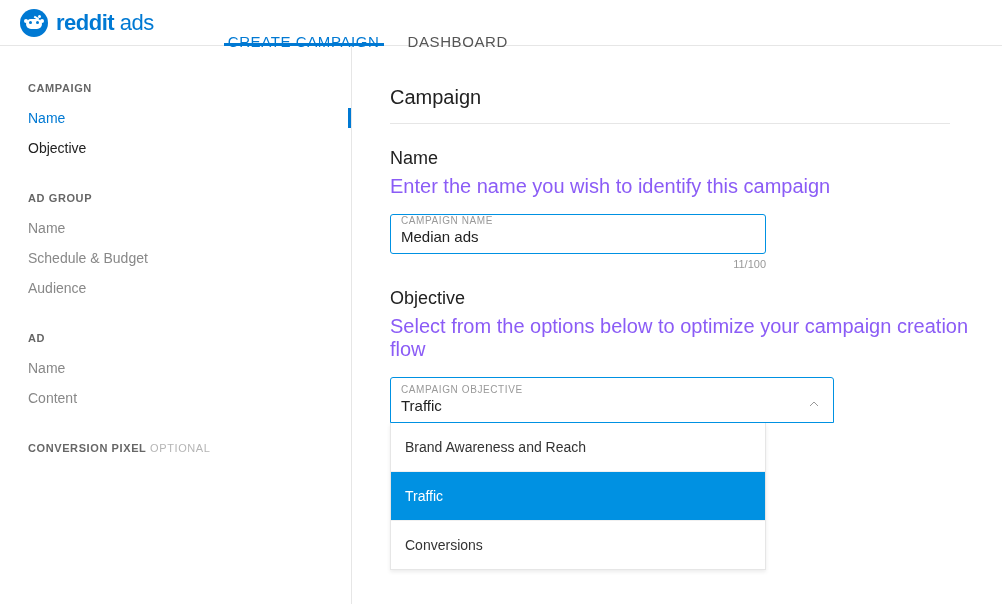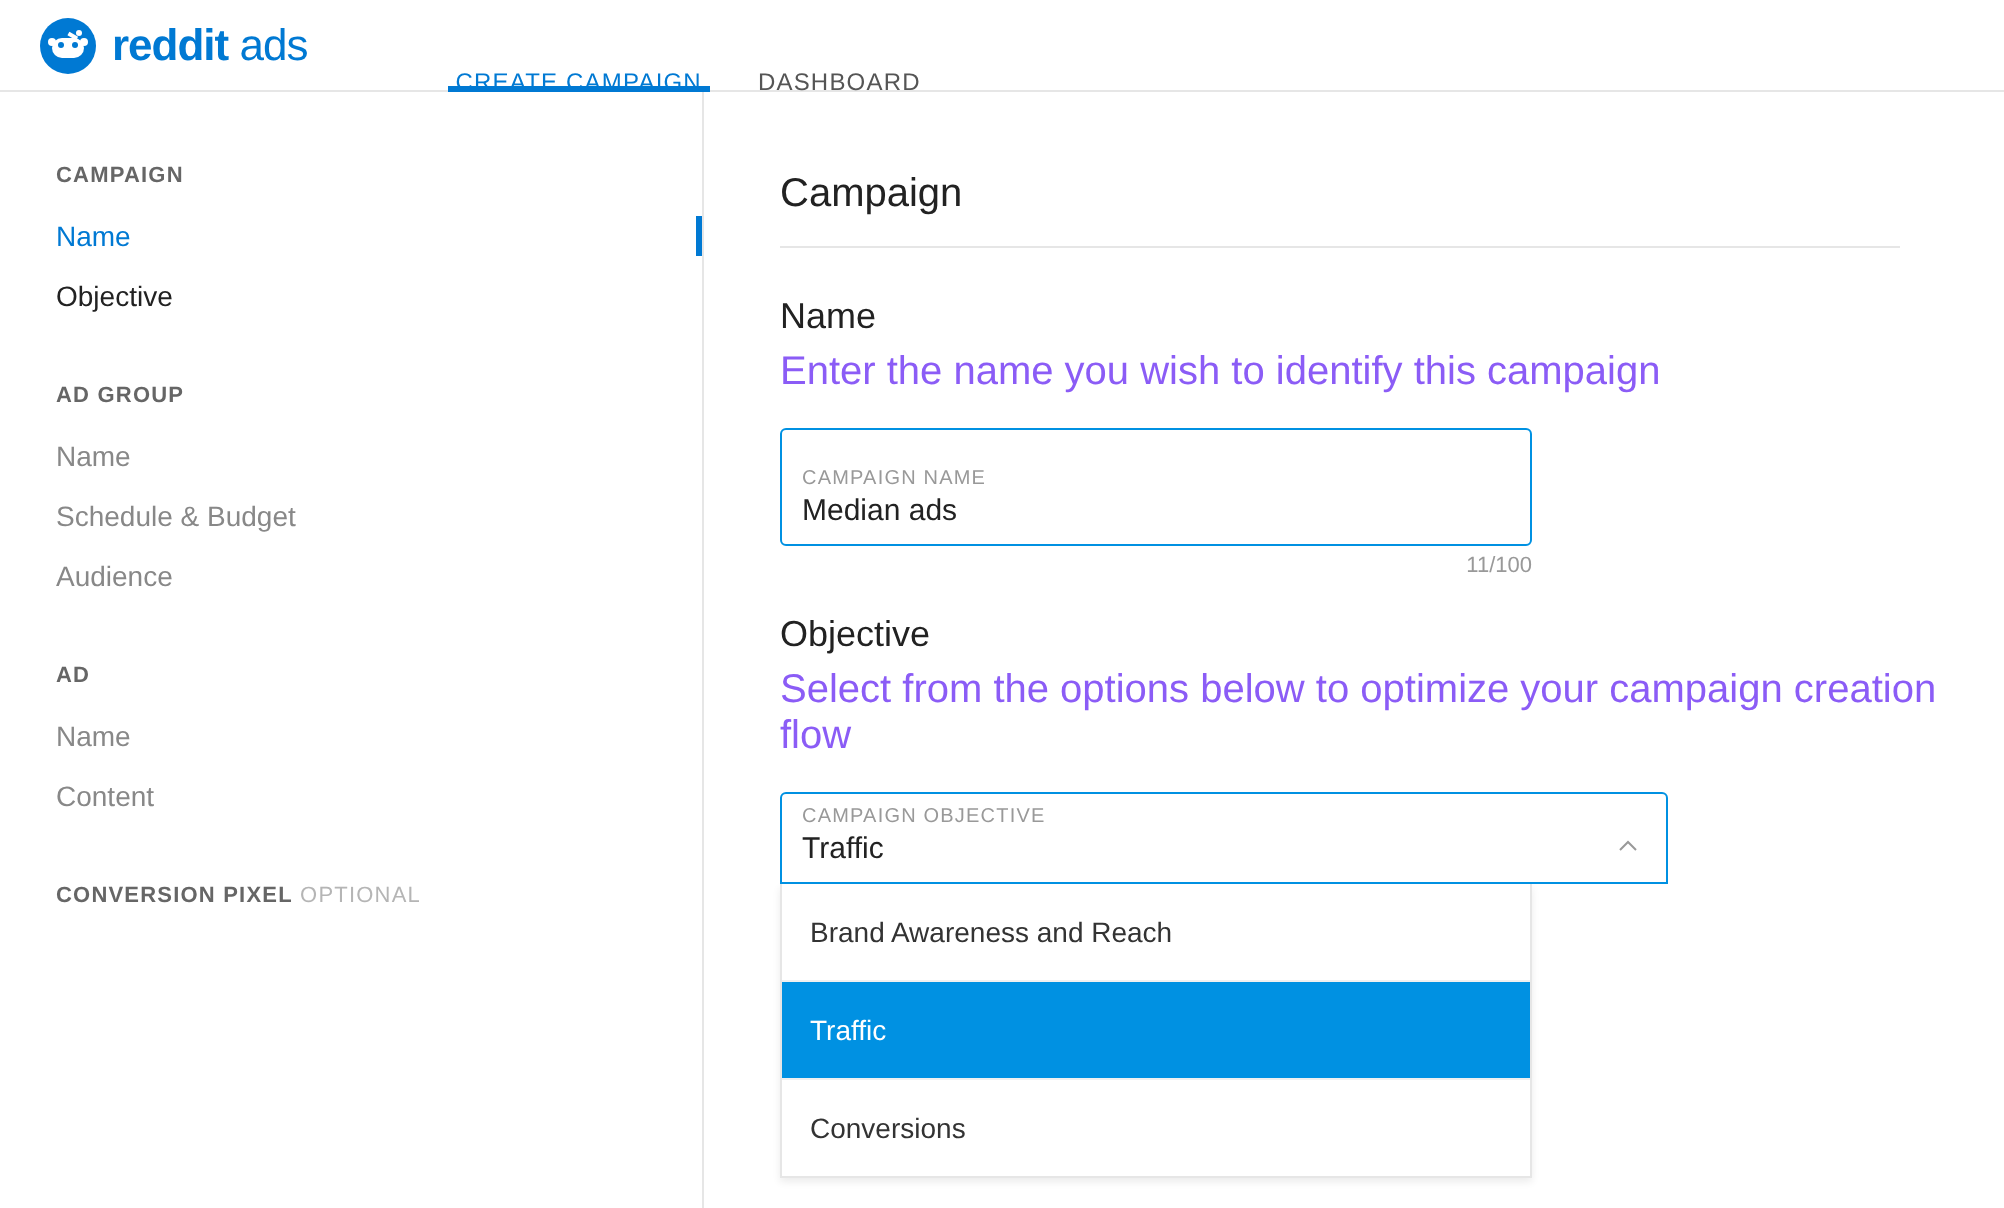--- a/index.html
+++ b/index.html
@@ -95,21 +95,21 @@
   .logo-text .thin { font-weight: 400; }
   .nav-tabs {
     display: flex;
     height: 46px;
   }
   .nav-tab {
     display:flex;
     align-items:center;
     padding: 0 4px;
     margin-right: 20px;
-    font-size: 12px;
+    font-size: 15px;
     letter-spacing: 0.6px;
     font-weight: 500;
     color: #555;
     cursor: pointer;
     border-bottom: 3px solid transparent;
     margin-top: 40px;
   }
   .nav-tab.active {
     color: #0079d3;
     border-bottom-color: #0079d3;
@@ -179,21 +179,21 @@
     color: #8b5cf6;
     margin-bottom: 16px;
   }
   .field-wrap {
     width: 376px;
     margin-bottom: 4px;
   }
   .field {
     border: 1px solid #0091e2;
     border-radius: 3px;
-    padding: 19px 10px 8px 10px;
+    padding: 0 10px 8px 10px;
     background: #fff;
   }
   .field-label {
     font-size: 10px;
     letter-spacing: 0.6px;
     color: #999;
     font-weight: 500;
     margin-bottom: 2px;
   }
   .field-input {

